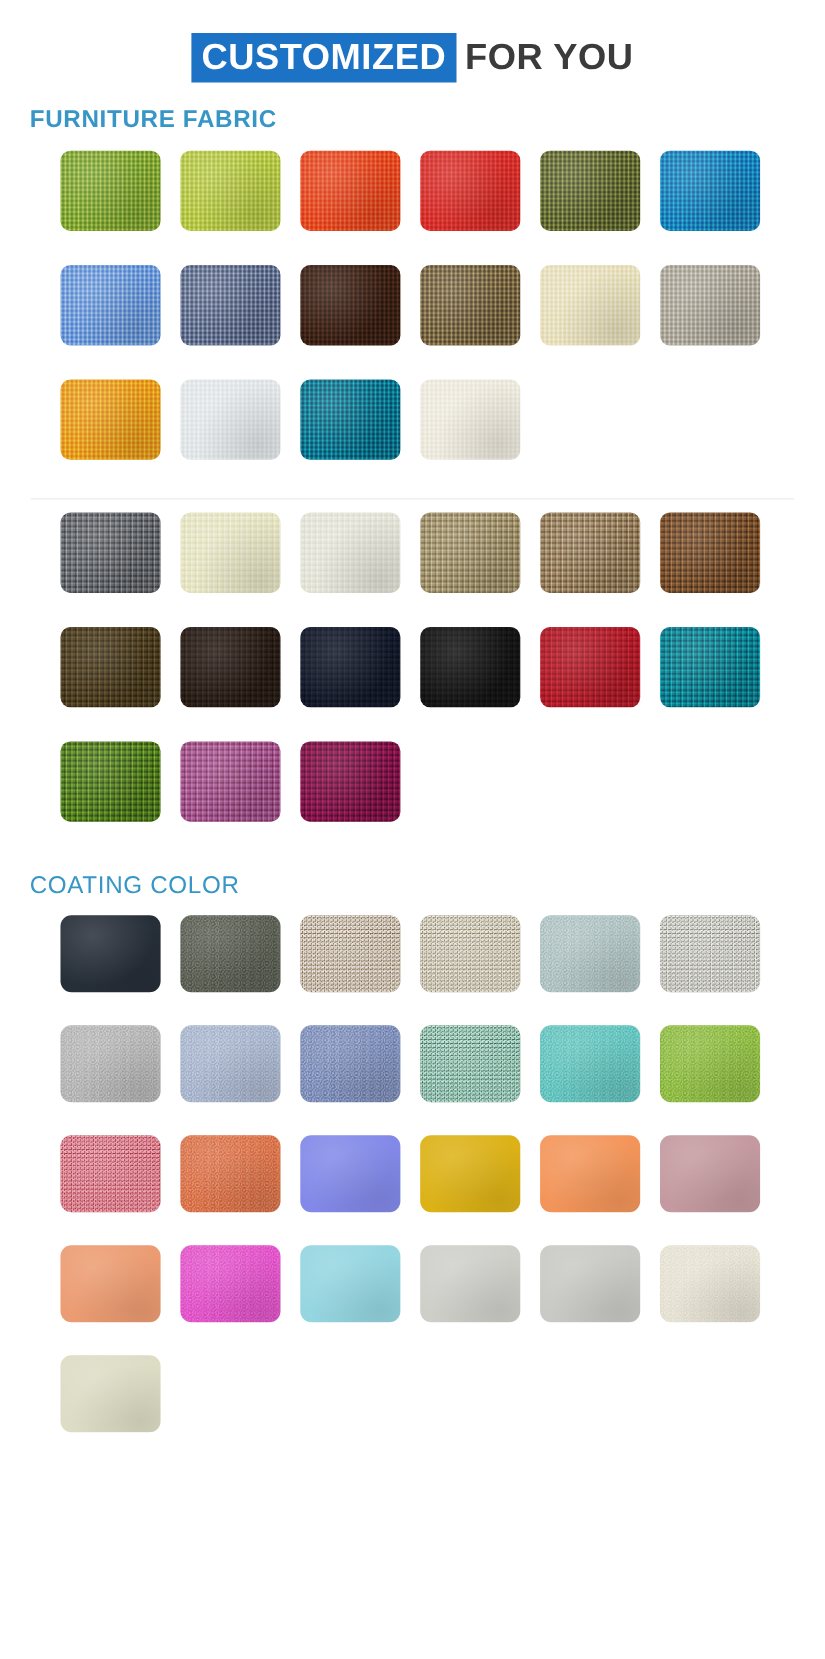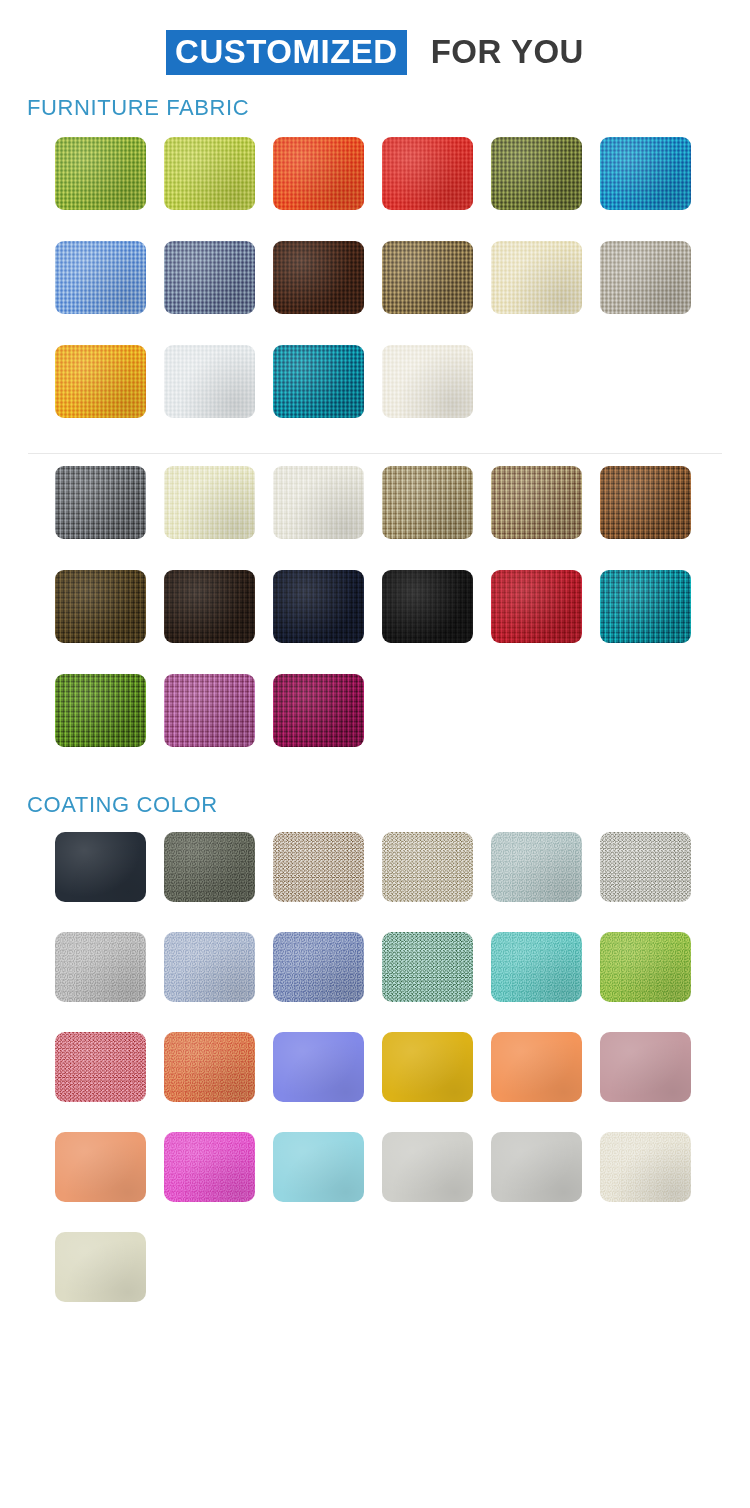--- a/index.html
+++ b/index.html
@@ -32,21 +32,21 @@
   }
   .title-hl {
     background: #1C72C4;
     color: #ffffff;
     padding: 5px 9px 7px 9px;
     display: inline-block;
     line-height: 1;
   }
   .title-rest {
     display: inline-block;
-    padding-left: 24px;
+    padding-left: 8px;
     vertical-align: baseline;
     text-align: right;
   }
   .subtitle-1 {
     margin-top: 21px;
     font-size: 19.5px;
     color: #3a3a3a;
     font-weight: 400;
     line-height: 1.2;
   }
@@ -61,21 +61,21 @@
   }
 
   
   .section-heading {
     color: #3796C6;
     font-size: 22px;
     font-weight: 400;
     letter-spacing: 0.6px;
     margin-left: 27px;
   }
-  #fabric-heading { margin-top: 20px; }
+  #fabric-heading { margin-top: 20px; font-weight: bold; }
   #coating-heading { margin-top: 14px; }
 
   
   .swatch-grid {
     margin: 0;
     padding: 0 0 0 55px;
     display: flex;
     flex-wrap: wrap;
   }
   .swatch {

